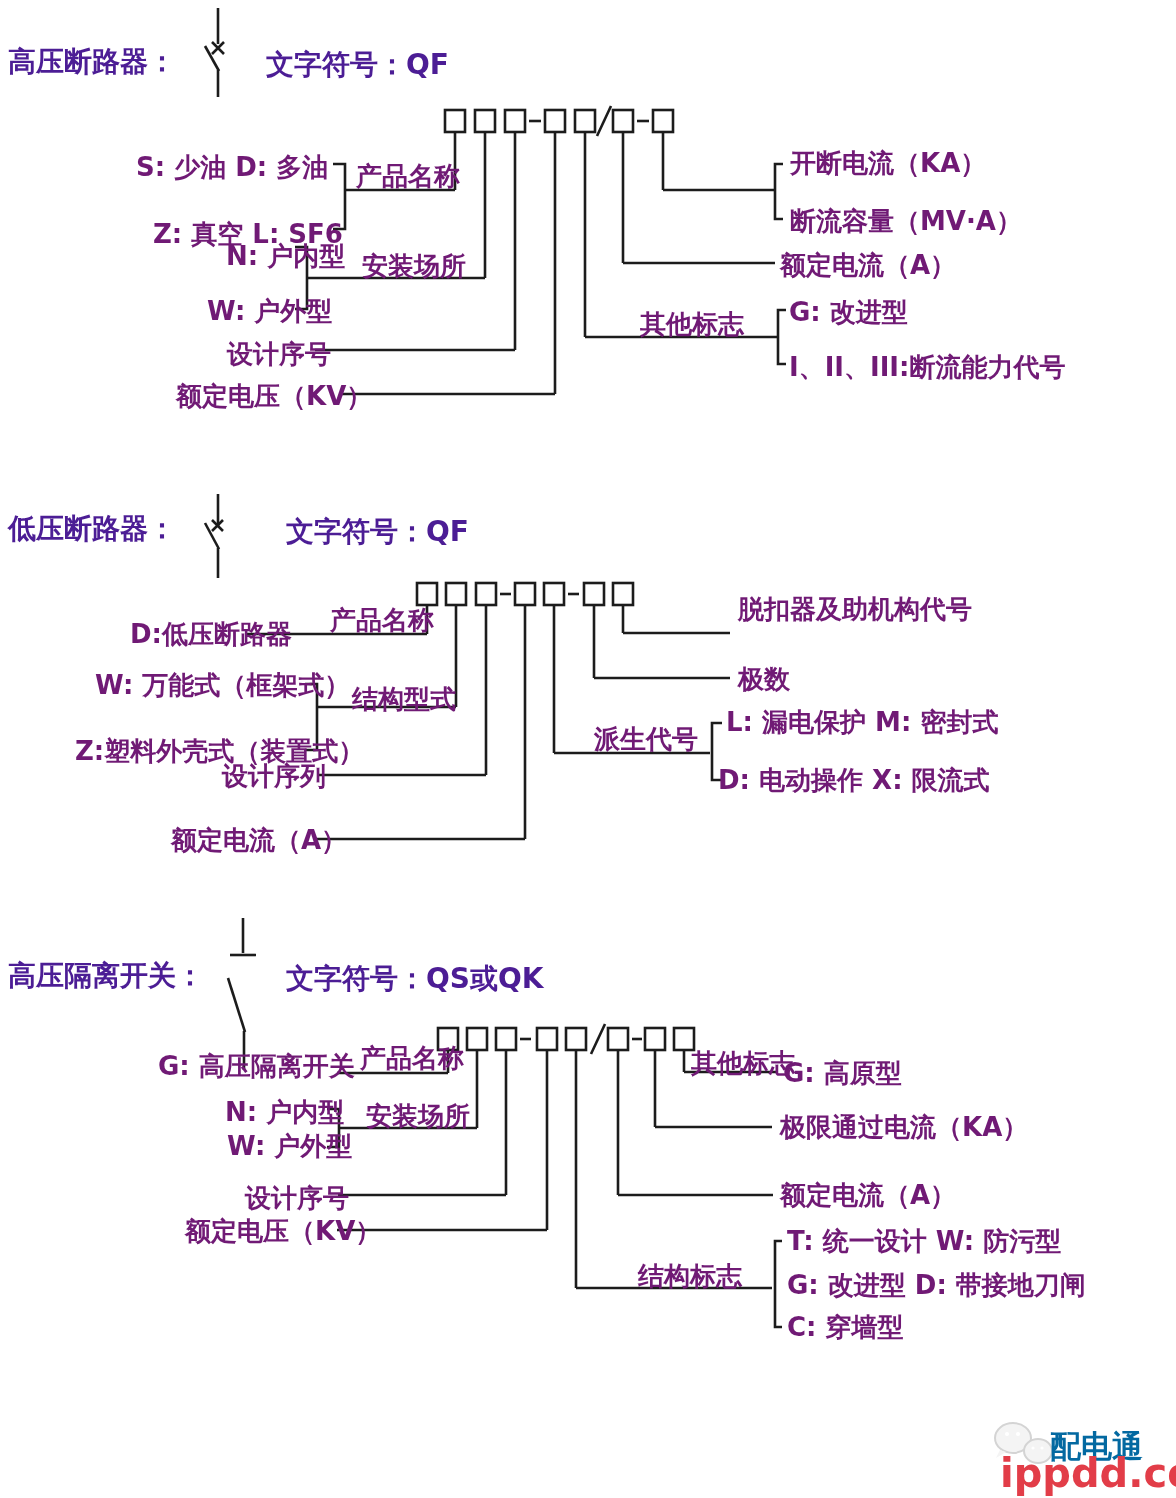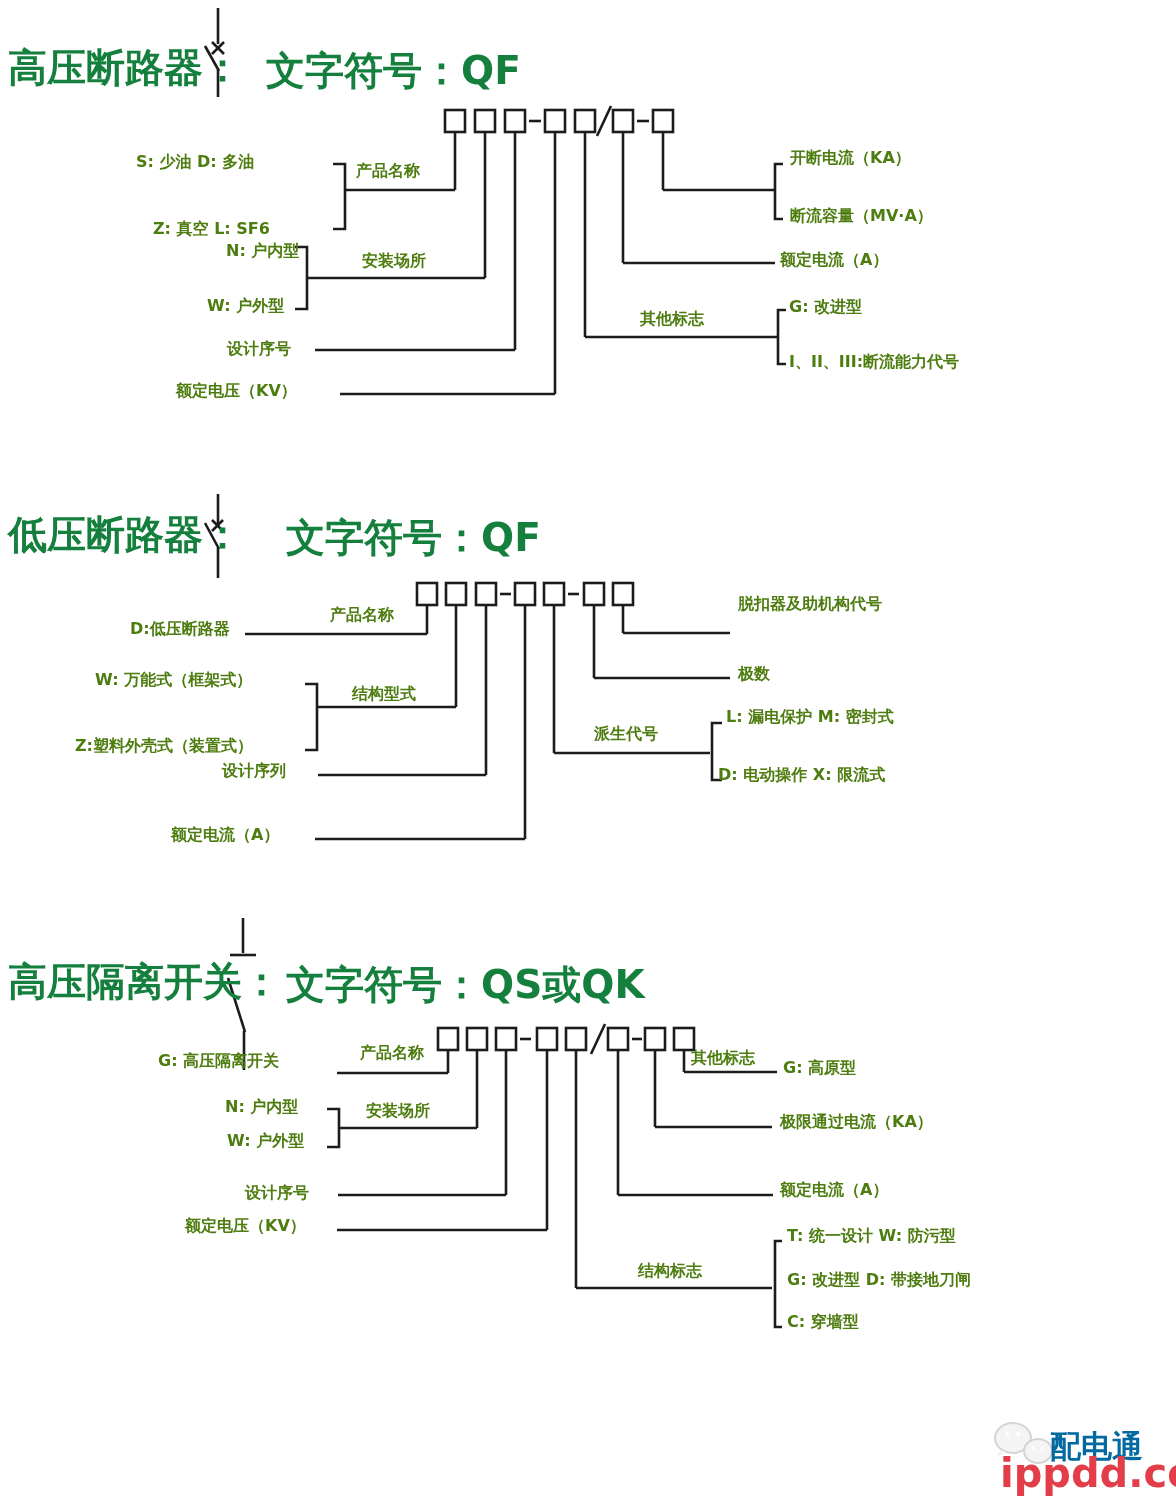--- a/index.html
+++ b/index.html
@@ -1,22 +1,22 @@
 <!DOCTYPE html>
 <html><head>
 <meta charset="utf-8">
 <style>
   html,body { margin:0; padding:0; background:#ffffff; }
   .canvas {
     position:relative; width:1176px; height:1498px; background:#ffffff;
     font-family:"DejaVu Sans","Liberation Sans",sans-serif; color:#161616; overflow:hidden;
   }
   .svg-layer { position:absolute; left:0; top:0; }
-  .title { position:absolute; font-weight:700; font-size:39px; line-height:1.1; white-space:nowrap; color:#15803d; }
-  .lbl   { position:absolute; font-weight:700; font-size:16px; line-height:1.2; white-space:nowrap; color:#4d7c0f; }
+  .title { position:absolute; font-weight:700; font-size:28px; line-height:1.1; white-space:nowrap; color:#4c1d95; }
+  .lbl   { position:absolute; font-weight:700; font-size:26px; line-height:1.2; white-space:nowrap; color:#701a75; }
   .footer-brand { position:absolute; left:1050px; top:1426px; font-weight:700; font-size:31px; color:#0369a1; white-space:nowrap; }
   .footer-site  { position:absolute; left:1000px; top:1450px; font-weight:700; font-size:40px; color:#e23d48; white-space:nowrap; }
 </style>
 </head>
 <body>
 
 <div class="canvas">
 
   <svg class="svg-layer" width="1176" height="1498" viewBox="0 0 1176 1498">
     <g stroke="#1c1c1c" stroke-width="2.6" fill="none">

